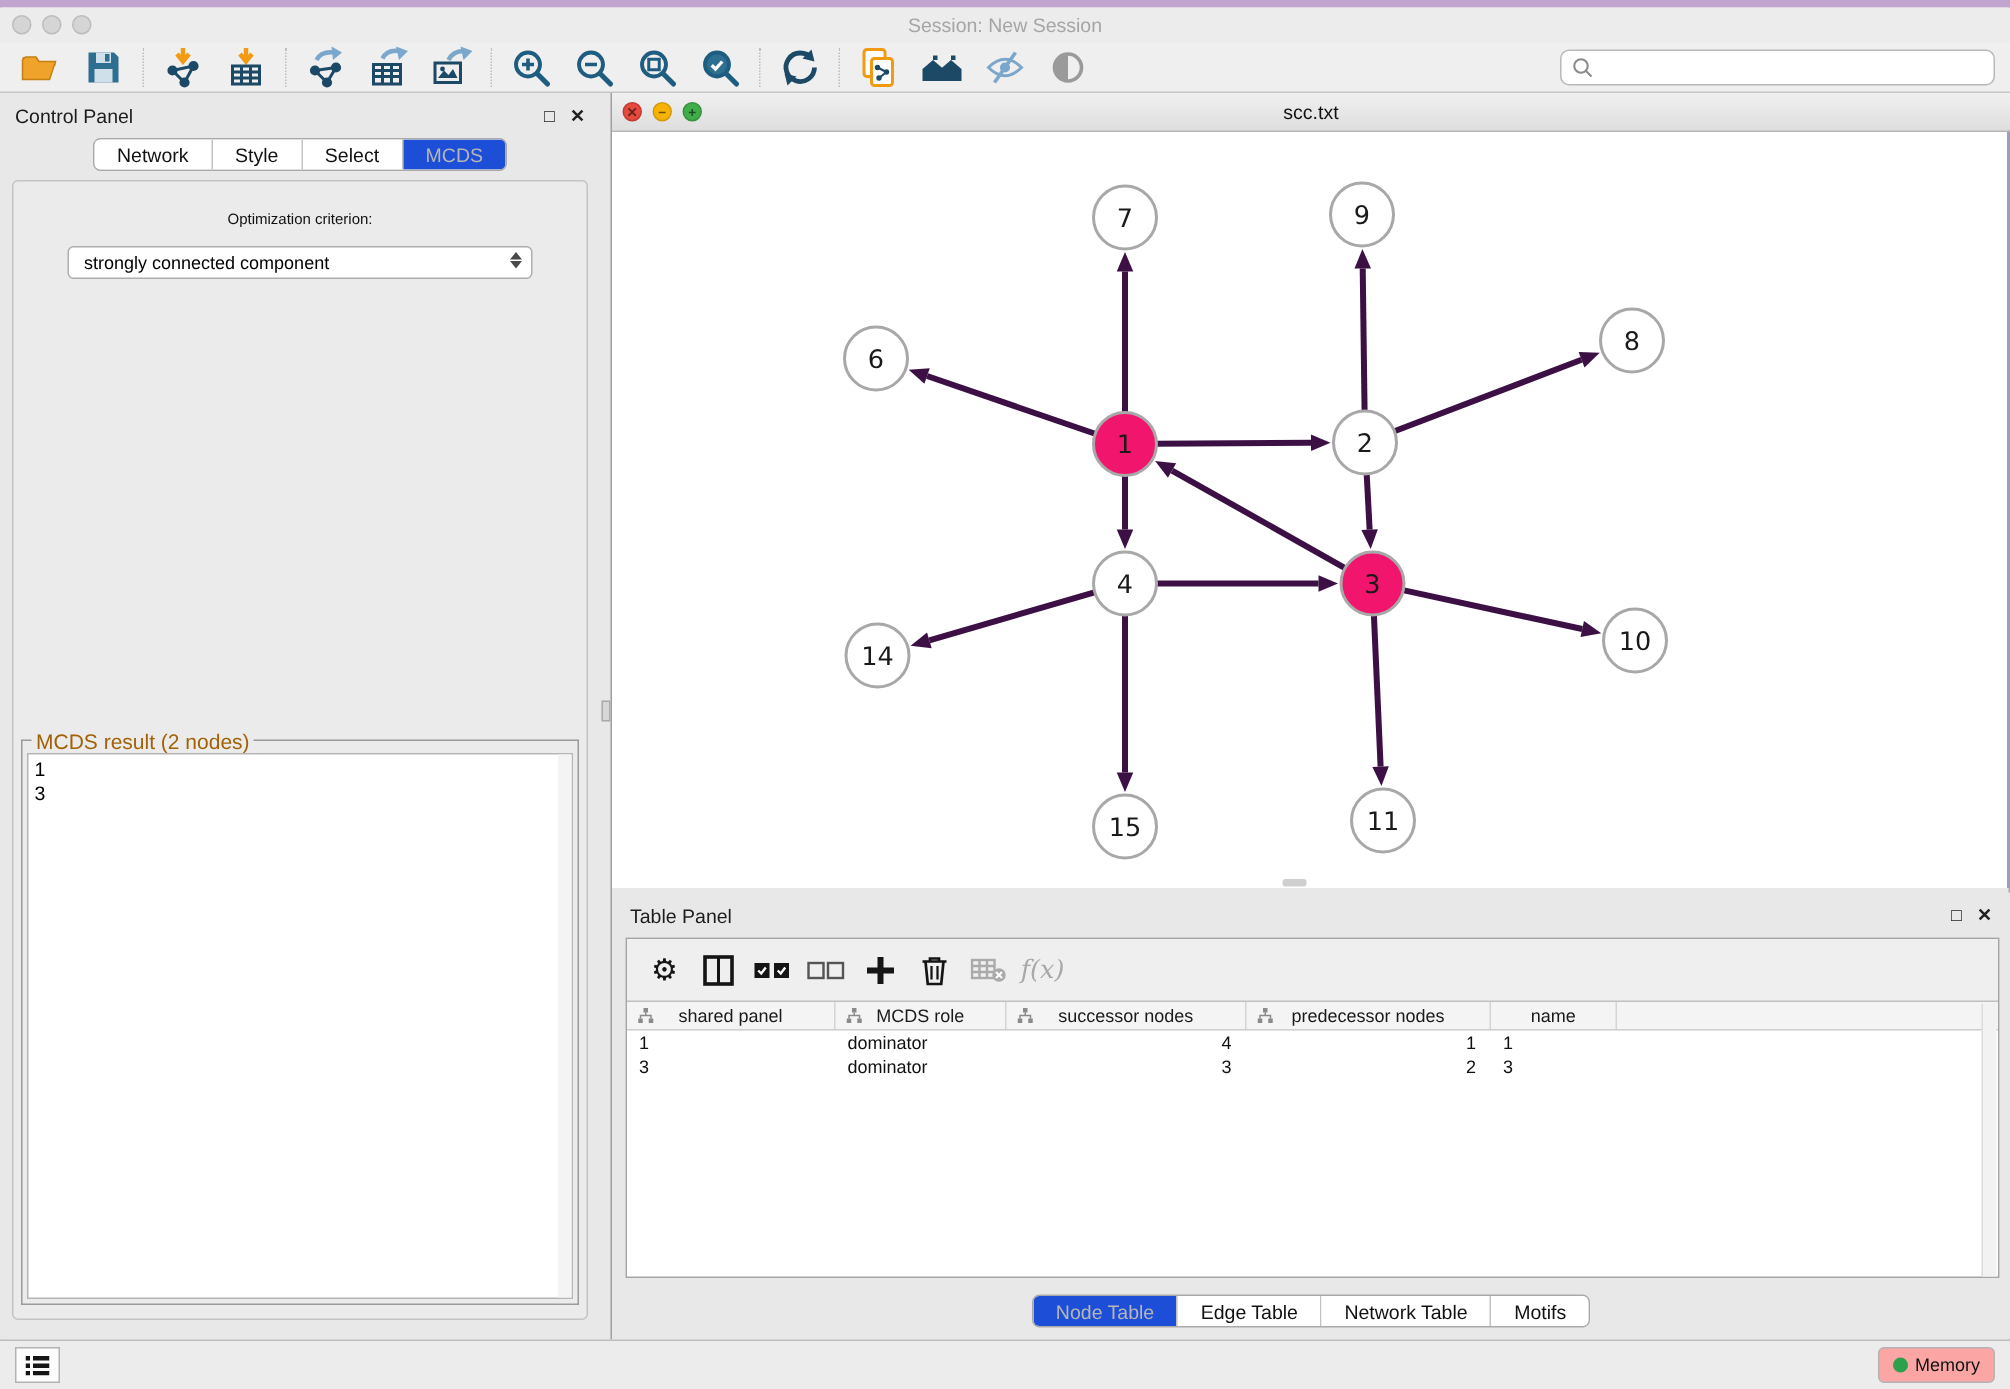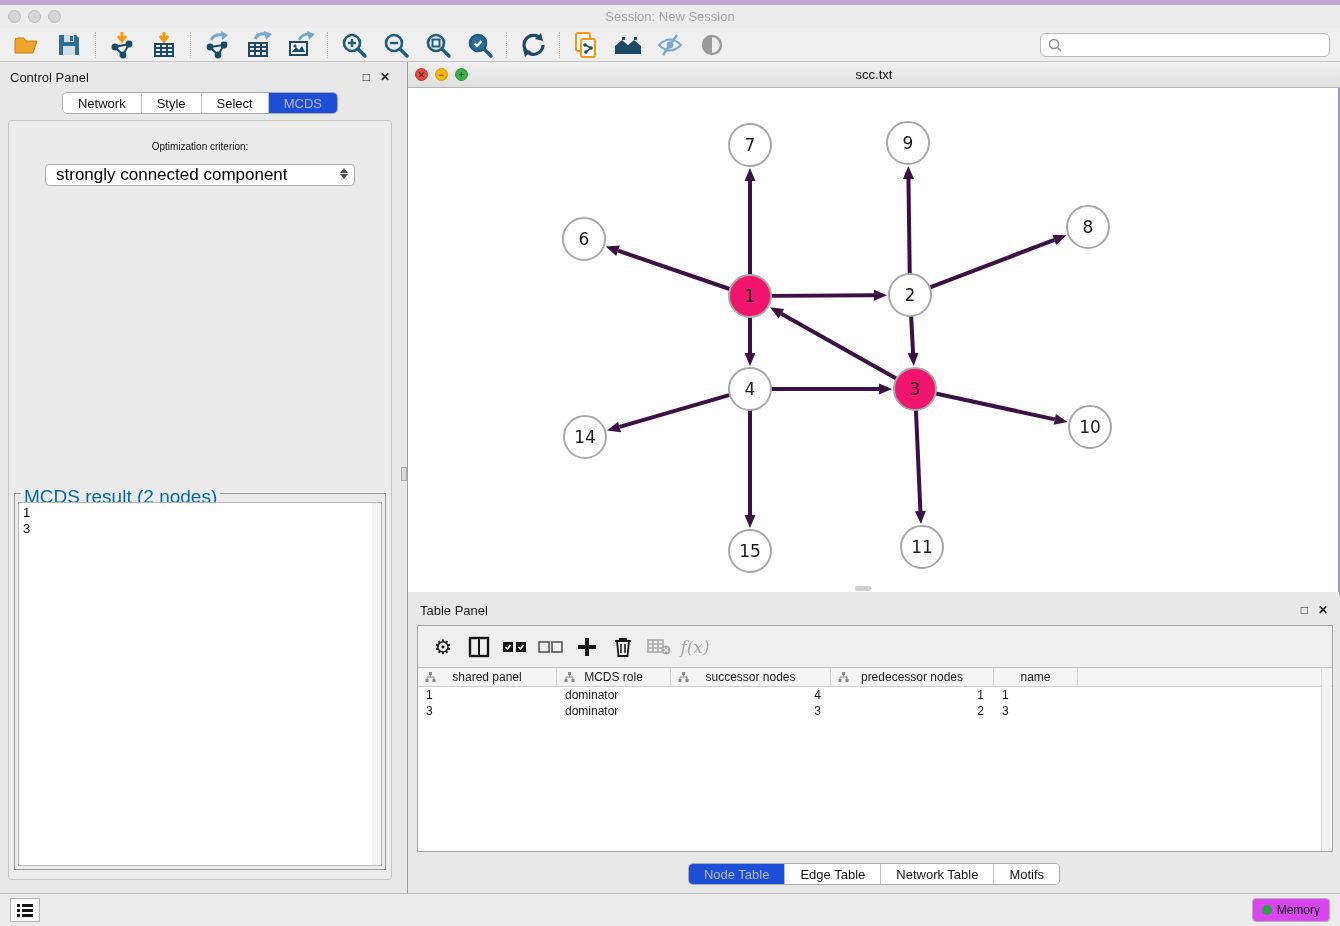--- a/index.html
+++ b/index.html
@@ -25,29 +25,29 @@
   .panel-head { height:30px; display:flex; align-items:center; padding:0 10px; font-size:13px; color:#1c1c1c; }
   .panel-head .spacer { flex:1; }
   .winbtn { font-size:12px; color:#222; margin-left:10px; cursor:pointer; line-height:1; }
   .seg-row { display:flex; justify-content:center; }
   .seg-group { display:inline-flex; border:1px solid #a9a9a9; border-radius:5px; overflow:hidden; background:#fff; height:22px; }
   .seg { font-size:13px; color:#111; background:#fff; padding:2px 15px; border-right:1px solid #c2c2c2; display:flex; align-items:center; cursor:pointer; white-space:nowrap; }
   .seg:last-child { border-right:none; }
   .seg.active { background:#1d4ed8; color:#b6b6b6; }
   #cp-content { position:absolute; left:8px; top:58px; width:384px; height:760px; border:1px solid #c3c3c3; border-radius:4px; background:#ebebeb; }
   #opt-label { text-align:center; font-size:10px; color:#111; margin-top:20px; }
-  #opt-select { position:relative; margin:12px auto 0; width:310px; height:22px; background:#fff; border:1px solid #adadad; border-radius:4px; font-size:17px; display:flex; align-items:center; padding-left:10px; cursor:pointer; }
+  #opt-select { position:relative; margin:12px auto 0; width:310px; height:22px; background:#fff; border:1px solid #adadad; border-radius:4px; font-size:12px; display:flex; align-items:center; padding-left:10px; cursor:pointer; }
   #opt-select .stepper { position:absolute; right:6px; top:3px; display:flex; flex-direction:column; gap:1px; }
   #opt-select .stepper i { width:0; height:0; border-left:4px solid transparent; border-right:4px solid transparent; }
   #opt-select .stepper .up { border-bottom:5px solid #4a4a4a; }
   #opt-select .stepper .dn { border-top:5px solid #4a4a4a; }
   #cp-buttons { display:flex; justify-content:center; gap:14px; margin-top:12px; }
   .mac-btn { background:#fff; border:1px solid #b3b3b3; border-radius:5px; font-size:13px; color:#111; padding:3px 14px; cursor:pointer; font-family:"Liberation Sans",sans-serif; }
   #result-fieldset { position:absolute; left:5px; top:372px; width:372px; height:377px; border:1px solid #9a9a9a; background:#ebebeb; }
-  #result-legend { position:absolute; top:-8px; left:6px; background:#ebebeb; font-size:19px; padding:0 3px; color:#0369a1; }
+  #result-legend { position:absolute; top:-8px; left:6px; background:#ebebeb; font-size:14px; padding:0 3px; color:#a16207; }
   #result-box { position:absolute; left:3px; top:8px; right:3px; bottom:3px; background:#fff; border:1px solid #b5b5b5; font-size:13px; line-height:16px; padding:2px 4px; white-space:pre-line; overflow:hidden; }
   #result-scroll { position:absolute; right:4px; top:9px; bottom:4px; width:9px; background:#f4f4f4; }
 
   
   #v-splitter { position:absolute; left:400px; top:62px; width:8px; height:831px; background:#e8e8e8; border-right:1px solid #9e9e9e; }
   #v-splitter .handle { position:absolute; left:1px; top:405px; width:6px; height:14px; background:#d7d7d7; border:1px solid #aaa; }
 
   
   #network-window { position:absolute; left:408px; top:62px; width:932px; height:530px; }
   #net-titlebar { height:26px; background:linear-gradient(#f0f0f0,#dedede); border-bottom:1px solid #b5b5b5; position:relative; display:flex; align-items:center; }
@@ -73,21 +73,21 @@
   .th .tree-ic { position:absolute; left:7px; top:4px; }
   .tr { display:flex; height:16px; }
   .td { padding:0 8px; display:flex; align-items:center; color:#111; overflow:hidden; }
   .td.r { justify-content:flex-end; padding-right:10px; }
   #tp-vscroll { position:absolute; right:1px; top:43px; width:10px; height:183px; background:#f2f2f2; border-left:1px solid #ddd; }
   #tp-tabs { position:absolute; left:0; right:0; top:268px; display:flex; justify-content:center; }
 
   
   #statusbar { position:absolute; left:0; top:893px; width:1340px; height:33px; background:#ececec; border-top:1px solid #bdbdbd; display:flex; align-items:center; }
   #list-btn { margin-left:10px; width:30px; height:24px; background:#fcfcfc; border:1px solid #b3b3b3; display:flex; align-items:center; justify-content:center; cursor:pointer; }
-  #memory-btn { margin-left:auto; margin-right:10px; height:24px; background:#d946ef; border:1px solid #b3b3b3; border-radius:4px; display:flex; align-items:center; gap:5px; padding:0 9px; font-size:12px; color:#111; cursor:pointer; }
+  #memory-btn { margin-left:auto; margin-right:10px; height:24px; background:#fca5a5; border:1px solid #b3b3b3; border-radius:4px; display:flex; align-items:center; gap:5px; padding:0 9px; font-size:12px; color:#111; cursor:pointer; }
   #memory-dot { width:10px; height:10px; border-radius:50%; background:#2ca04a; }
 
   svg { display:block; }
 </style>
 </head>
 <body>
 
 <div id="app">
 
   <div id="top-strip"></div>

